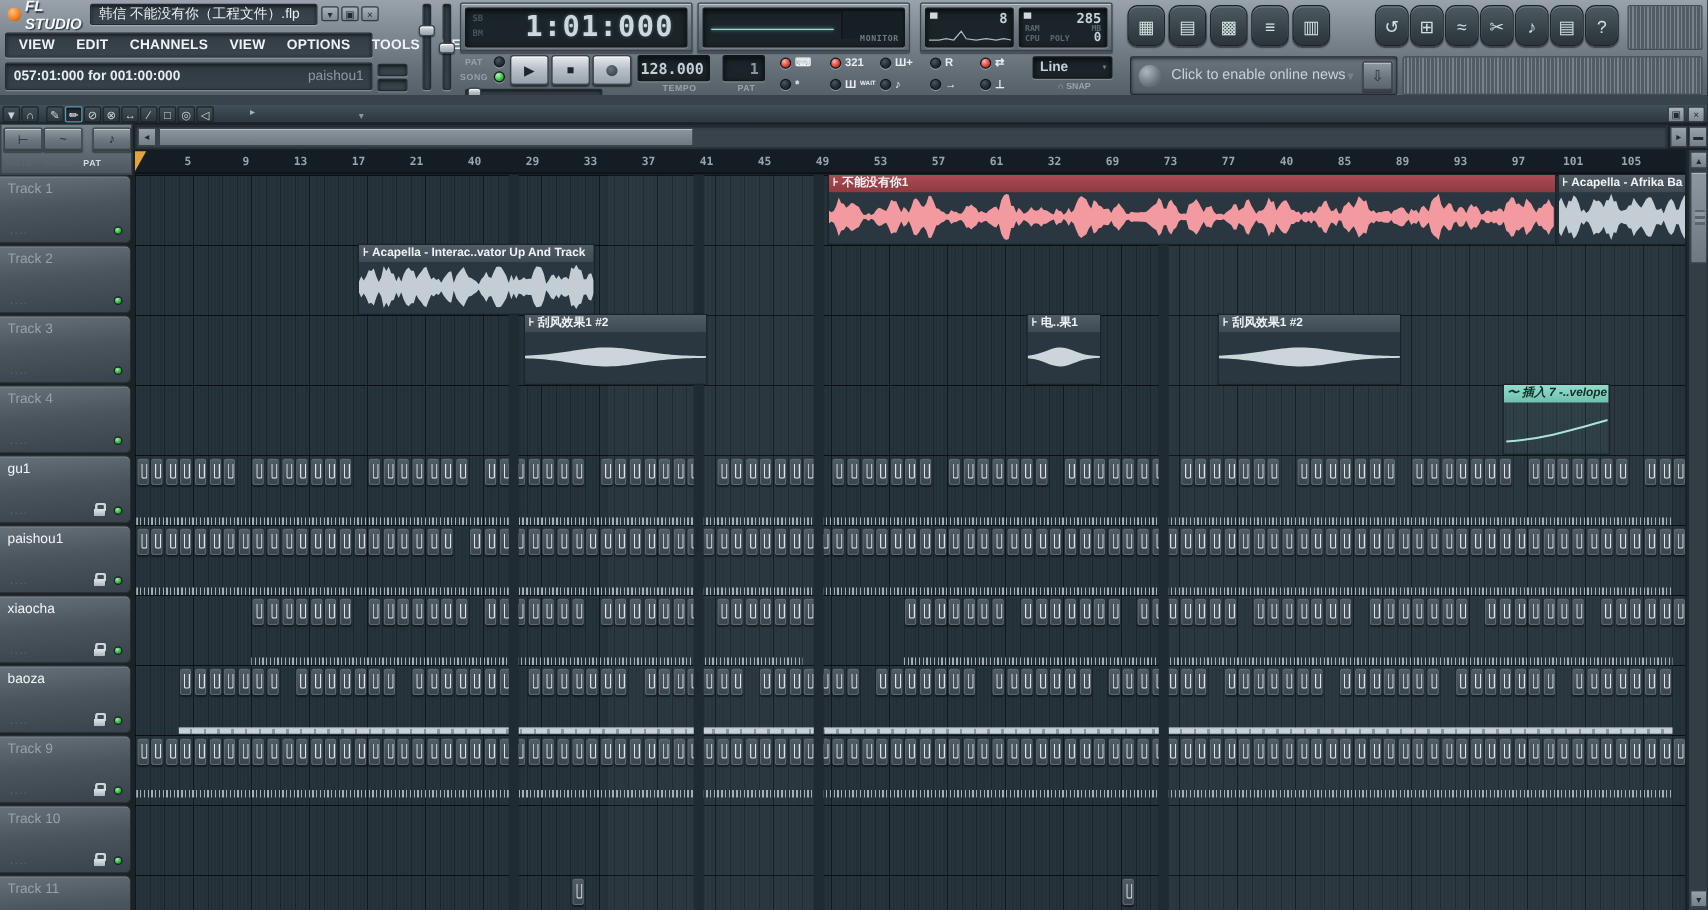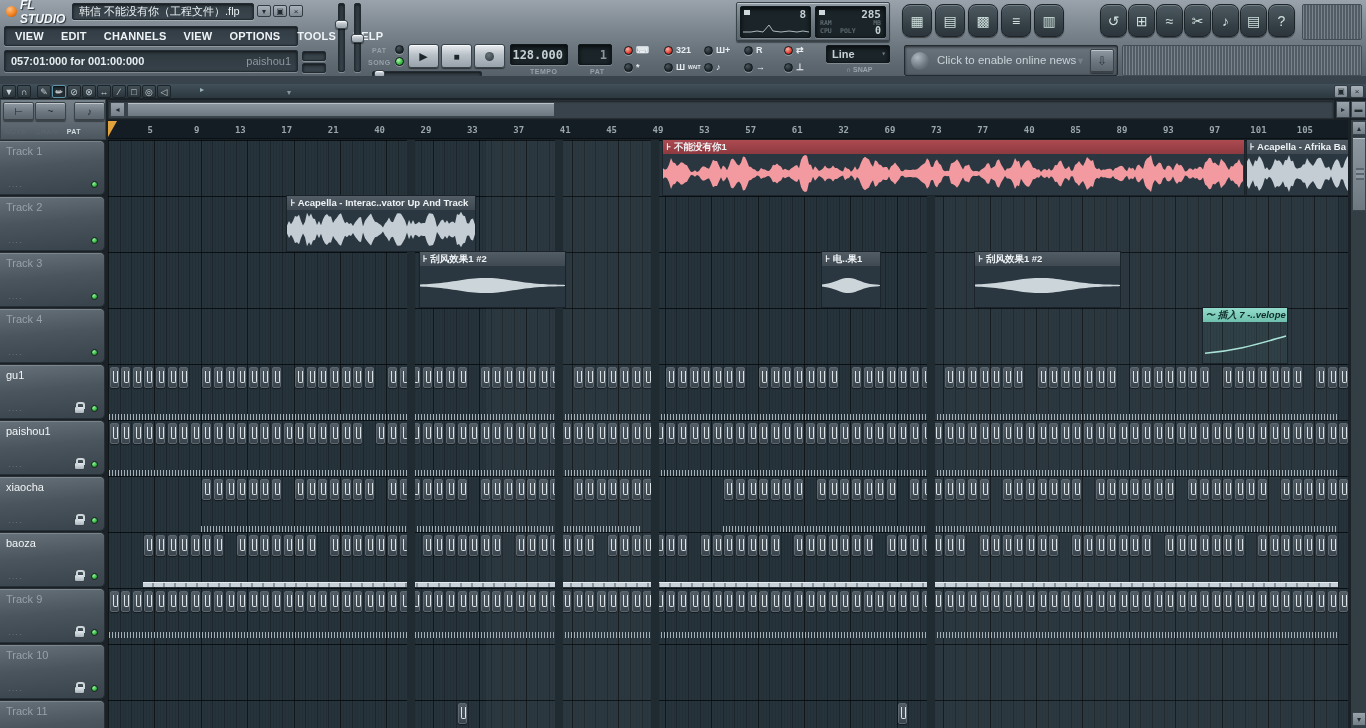--- a/index.html
+++ b/index.html
@@ -93,20 +93,27 @@
     <span class="abs" style="right:6px;top:4px;font-size:11px;color:#8d979f">paishou1</span>
   </div>
   <div class="abs inset" style="left:302px;top:51px;width:24px;height:10px"></div>
   <div class="abs inset" style="left:302px;top:63px;width:24px;height:10px"></div>
 
   <div class="abs inset" style="left:338px;top:3px;width:7px;height:69px"></div>
   <div class="abs silverbtn" style="left:335px;top:20px;width:13px;height:9px"></div>
   <div class="abs inset" style="left:354px;top:3px;width:7px;height:69px"></div>
   <div class="abs silverbtn" style="left:351px;top:34px;width:13px;height:9px"></div>
 
+  <div class="abs raised" style="left:368px;top:2px;width:186px;height:40px">
+    <div class="abs lcd" style="left:3px;top:3px;width:178px;height:32px">
+      <span class="abs" style="left:5px;top:4px;font-size:7px;color:#46535b;font-weight:bold">SB</span>
+      <span class="abs" style="left:5px;top:16px;font-size:7px;color:#46535b;font-weight:bold">BM</span>
+      <span class="abs" style="right:10px;top:2px;font-size:23px;font-weight:bold;letter-spacing:1px;color:#cdd8dc;text-shadow:0 0 3px rgba(160,190,200,.35)">1:01:000</span>
+    </div>
+  </div>
 
   <div class="abs" style="left:368px;top:44px;width:244px;height:34px">
     <span class="abs tinylabel" style="left:4px;top:3px">PAT</span>
     <span class="abs led off" style="left:27px;top:1px"></span>
     <span class="abs tinylabel" style="left:0px;top:15px">SONG</span>
     <span class="abs led green" style="left:27px;top:13px"></span>
     <div class="abs silverbtn" style="left:40px;top:0;width:31px;height:24px;font-size:11px">▶</div>
     <div class="abs silverbtn" style="left:73px;top:0;width:31px;height:24px;font-size:10px">■</div>
     <div class="abs silverbtn" style="left:106px;top:0;width:31px;height:24px">
         <span style="width:9px;height:9px;border-radius:50%;background:radial-gradient(circle at 40% 35%,#6a747c,#2a343a)"></span>
@@ -116,20 +123,27 @@
     <div class="abs lcd" style="left:142px;top:0;width:58px;height:21px">
       <span class="abs" style="right:4px;top:3px;font-size:12px;font-weight:bold">128.000</span>
     </div>
     <span class="abs tinylabel" style="left:162px;top:24px">TEMPO</span>
     <div class="abs lcd" style="left:210px;top:0;width:34px;height:21px">
       <span class="abs" style="right:4px;top:3px;font-size:12px;font-weight:bold;color:#8b979d">1</span>
     </div>
     <span class="abs tinylabel" style="left:222px;top:24px">PAT</span>
   </div>
 
+  <div class="abs raised" style="left:558px;top:2px;width:170px;height:40px">
+    <div class="abs lcd" style="left:3px;top:3px;width:162px;height:32px">
+      <div class="abs" style="left:6px;top:16px;width:98px;height:1px;background:#9ed9d0;box-shadow:0 0 3px #6fb9ae"></div>
+      <div class="abs" style="left:110px;top:2px;width:49px;height:22px;background:#161f24;border-left:1px solid #0d1418"></div>
+      <span class="abs" style="right:4px;bottom:2px;font-size:6.5px;font-weight:bold;color:#6f7a82;letter-spacing:.5px">MONITOR</span>
+    </div>
+  </div>
 
   <div class="abs raised" style="left:736px;top:2px;width:154px;height:40px">
     <div class="abs lcd" style="left:3px;top:3px;width:71px;height:32px">
       <span class="abs" style="left:3px;top:3px;width:6px;height:5px;background:#cfd9dd"></span>
       <span class="abs" style="right:4px;top:1px;font-size:11px;font-weight:bold">8</span>
       <svg class="abs" style="left:2px;bottom:2px" width="66" height="14" viewBox="0 0 66 14">
           <polyline points="0,11 8,11 14,10 20,11 26,4 30,10 38,11 46,10 54,11 60,10 66,11" fill="none" stroke="#aeb9be" stroke-width="1"></polyline>
         </svg>
     </div>
     <div class="abs lcd" style="left:78px;top:3px;width:71px;height:32px">

